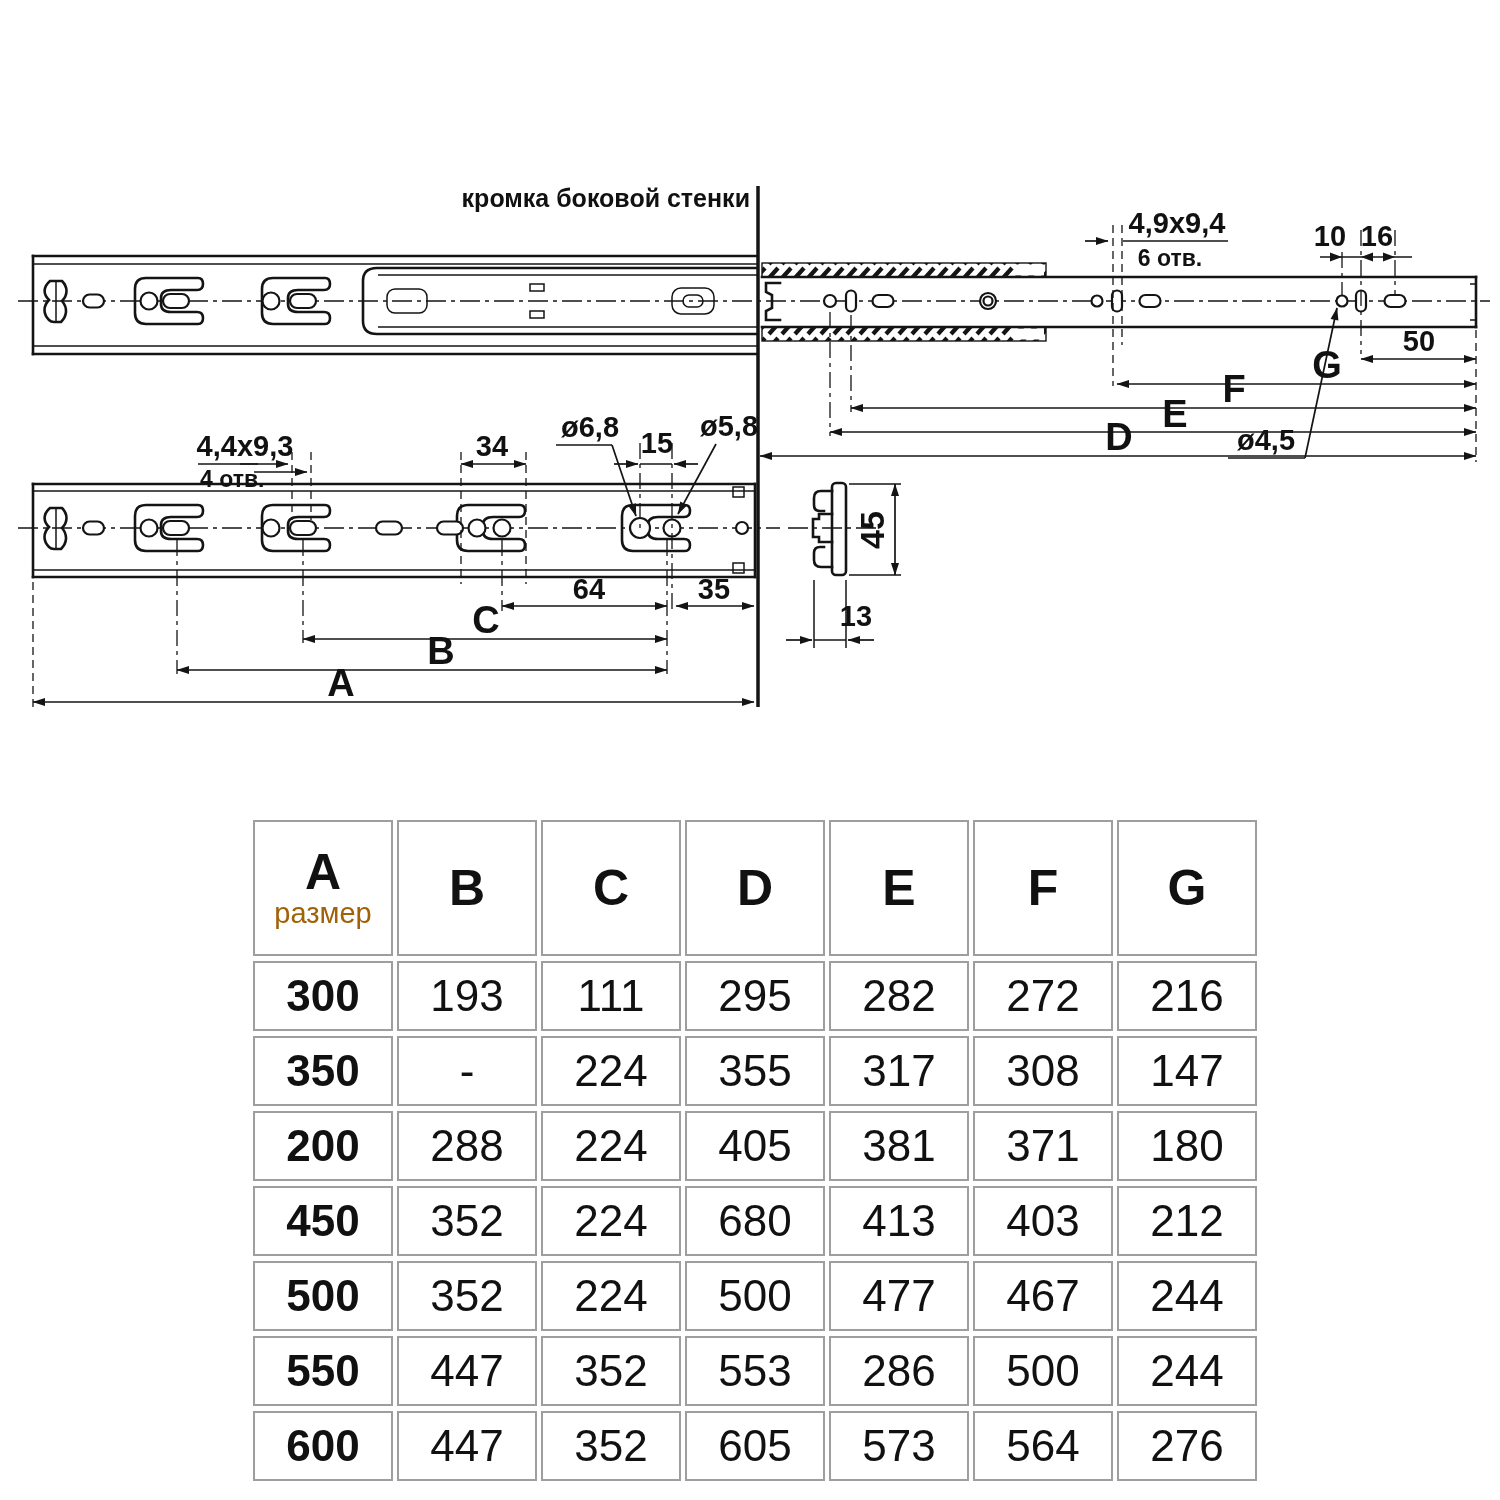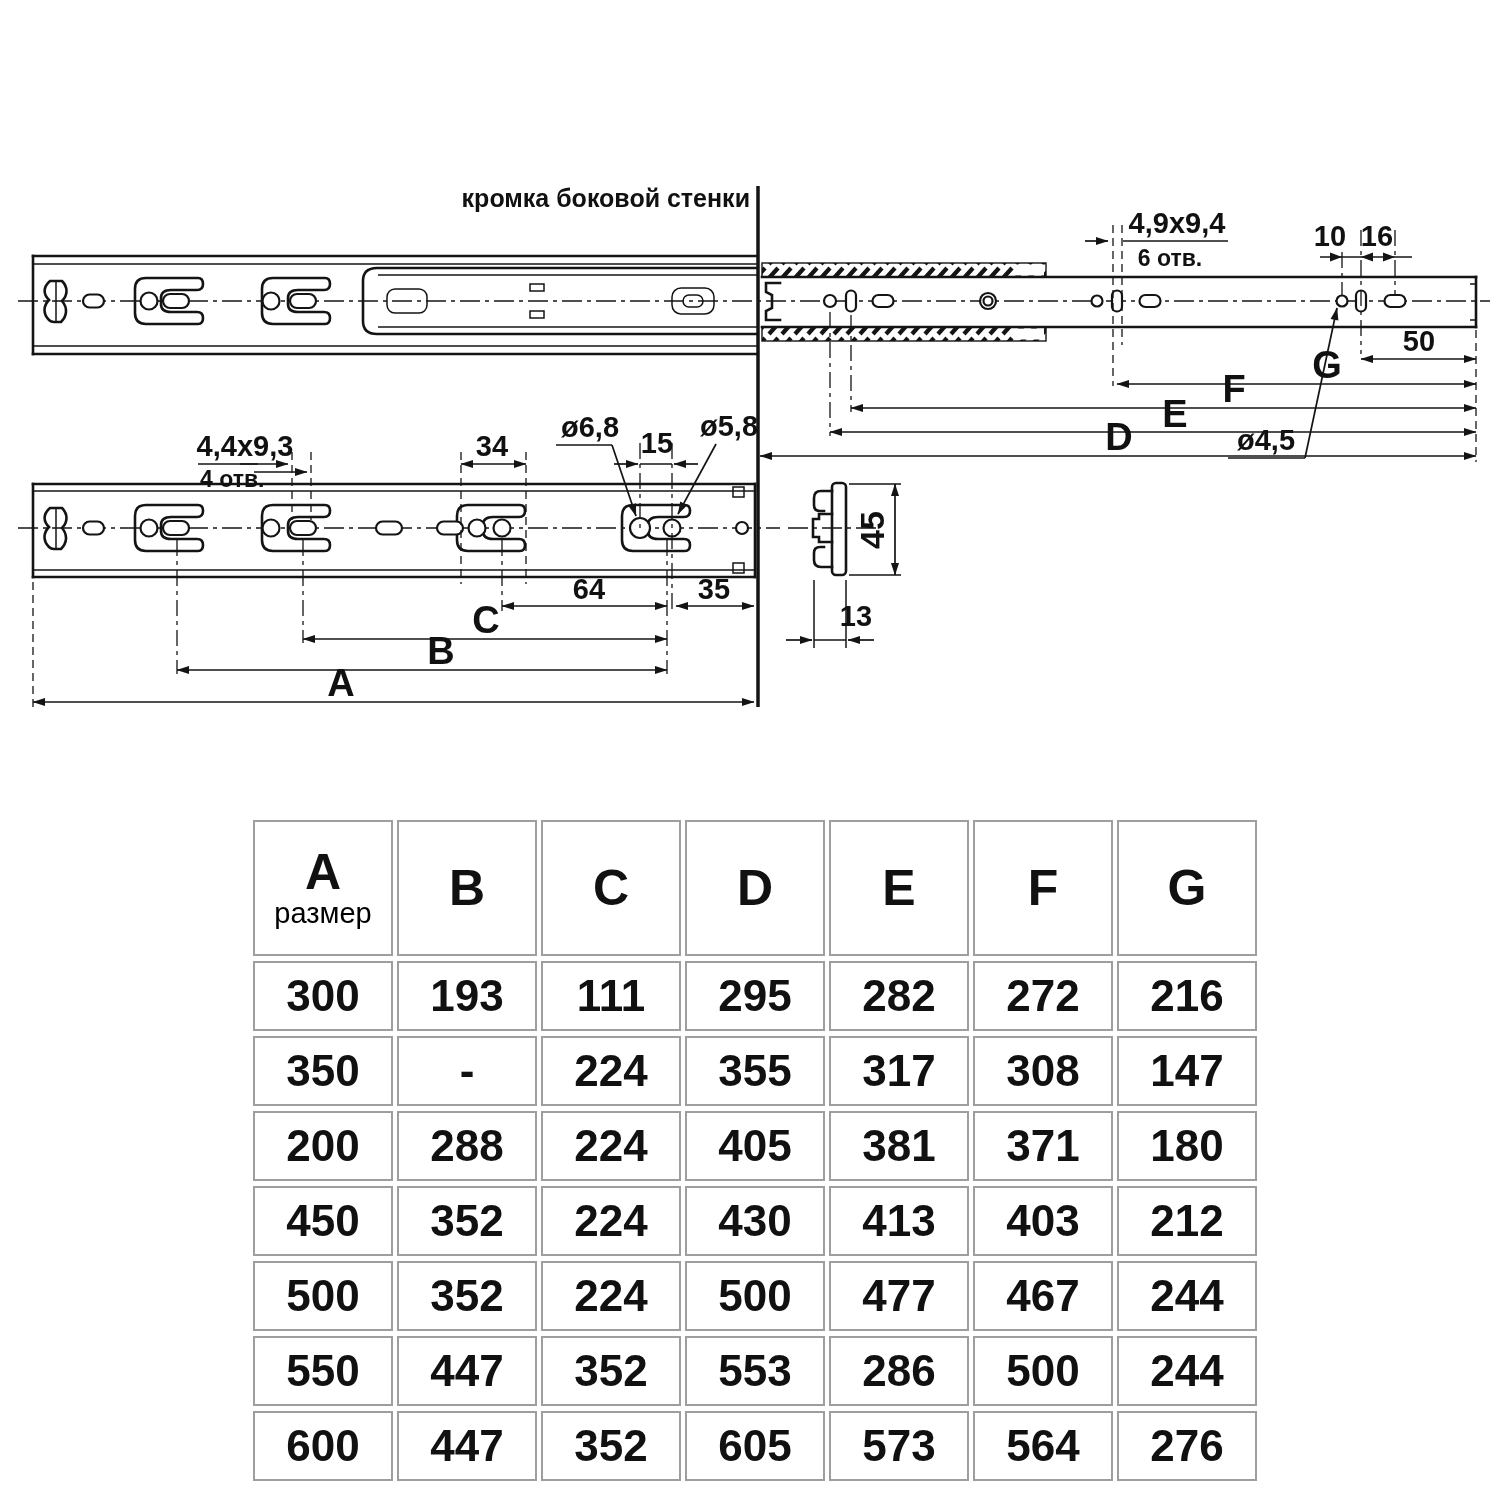--- a/index.html
+++ b/index.html
@@ -20,24 +20,24 @@
   .hole{stroke:#141414;fill:#fff;stroke-width:2.2;}
   .band{stroke:#141414;stroke-width:1.4;}
   
   .tbl-wrap{margin:20px 0 0 249px;}
   table.dims{border-collapse:separate;border-spacing:4px 5px;}
   table.dims th, table.dims td{
     border:2px solid #9e9e9e;background:#fff;text-align:center;vertical-align:middle;
     width:136px;padding:0;
   }
   table.dims th{height:132px;font-weight:bold;}
-  table.dims td{height:66px;font-size:44px;font-weight:bold;color:#111;}
+  table.dims td{height:66px;font-size:44px;font-weight:normal;color:#111;}
   table.dims td.szcol{font-weight:bold;}
   .hletter{display:block;font-size:50px;line-height:1.05;color:#111;}
-  .hsub{display:block;font-size:29px;font-weight:normal;color:#000000;line-height:1.1;}
+  .hsub{display:block;font-size:29px;font-weight:normal;color:#a16207;line-height:1.1;}
 </style>
 </head>
 <body>
 
 <svg width="1500" height="795" viewBox="0 0 1500 795">
   <defs>
     <marker id="ar" markerWidth="14" markerHeight="10" refX="12.5" refY="4.5" orient="auto-start-reverse" markerUnits="userSpaceOnUse">
       <path d="M0.5,0.5 L13,4.5 L0.5,8.5 Z" fill="#141414"></path>
     </marker>
     <pattern id="hatch" width="13" height="14" patternUnits="userSpaceOnUse">
@@ -293,21 +293,21 @@
         <td>224</td>
         <td>405</td>
         <td>381</td>
         <td>371</td>
         <td>180</td>
       </tr>
       <tr>
         <td class="szcol">450</td>
         <td>352</td>
         <td>224</td>
-        <td>430</td>
+        <td>680</td>
         <td>413</td>
         <td>403</td>
         <td>212</td>
       </tr>
       <tr>
         <td class="szcol">500</td>
         <td>352</td>
         <td>224</td>
         <td>500</td>
         <td>477</td>

